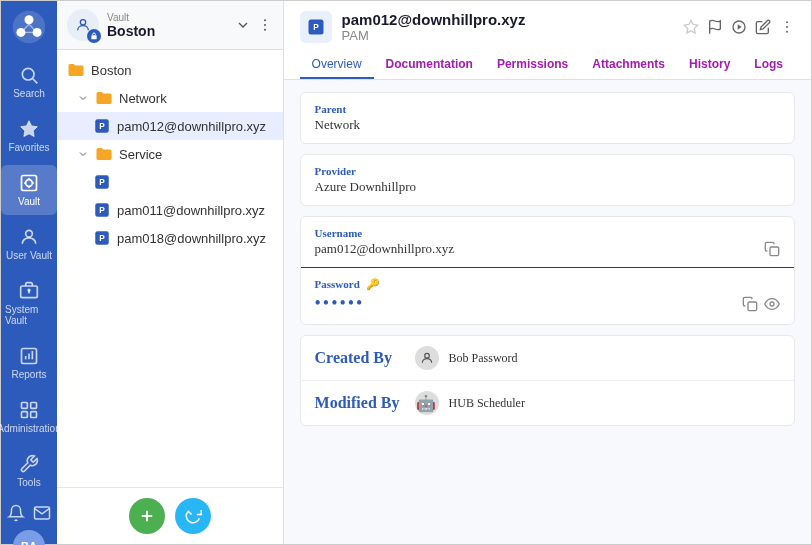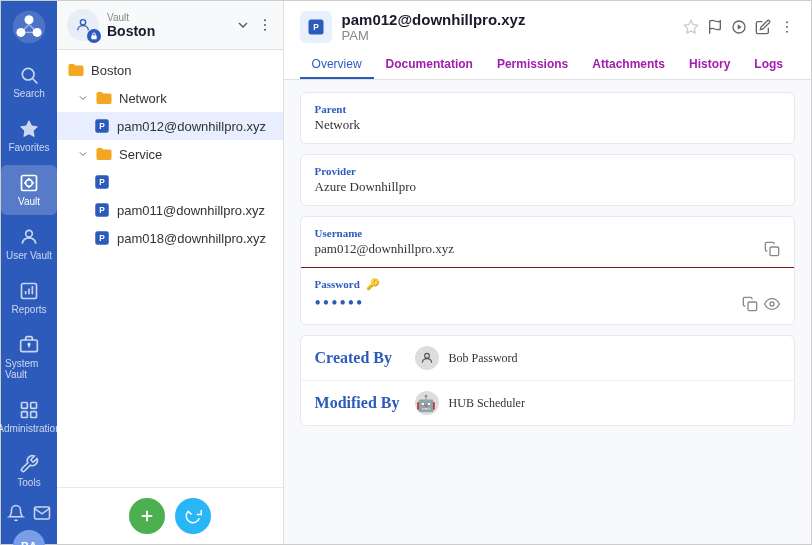--- a/index.html
+++ b/index.html
@@ -131,35 +131,35 @@
     </div>
     <div class="nav-item">
       <svg viewBox="0 0 24 24" fill="none" stroke="currentColor" stroke-width="2">
           <circle cx="12" cy="8" r="4"></circle>
           <path d="M4 20c0-4 3.6-7 8-7s8 3 8 7"></path>
         </svg>
       <span>User Vault</span>
     </div>
     <div class="nav-item">
       <svg viewBox="0 0 24 24" fill="none" stroke="currentColor" stroke-width="2">
+          <rect x="2" y="6" width="20" height="14" rx="2"></rect>
+          <path d="M8 6V4a2 2 0 0 1 2-2h4a2 2 0 0 1 2 2v2"></path>
+          <line x1="12" y1="11" x2="12" y2="15"></line>
+          <circle cx="12" cy="11" r="1"></circle>
+        </svg>
+      <span>System Vault</span>
+    </div>
+    <div class="nav-item">
+      <svg viewBox="0 0 24 24" fill="none" stroke="currentColor" stroke-width="2">
           <rect x="3" y="3" width="18" height="18" rx="2"></rect>
           <line x1="8" y1="12" x2="8" y2="16"></line>
           <line x1="12" y1="9" x2="12" y2="16"></line>
           <line x1="16" y1="6" x2="16" y2="16"></line>
         </svg>
       <span>Reports</span>
-    </div>
-    <div class="nav-item">
-      <svg viewBox="0 0 24 24" fill="none" stroke="currentColor" stroke-width="2">
-          <rect x="2" y="6" width="20" height="14" rx="2"></rect>
-          <path d="M8 6V4a2 2 0 0 1 2-2h4a2 2 0 0 1 2 2v2"></path>
-          <line x1="12" y1="11" x2="12" y2="15"></line>
-          <circle cx="12" cy="11" r="1"></circle>
-        </svg>
-      <span>System Vault</span>
     </div>
     <div class="nav-item">
       <svg viewBox="0 0 24 24" fill="none" stroke="currentColor" stroke-width="2">
           <rect x="3" y="3" width="7" height="7" rx="1"></rect>
           <rect x="14" y="3" width="7" height="7" rx="1"></rect>
           <rect x="3" y="14" width="7" height="7" rx="1"></rect>
           <rect x="14" y="14" width="7" height="7" rx="1"></rect>
         </svg>
       <span>Administration</span>
     </div>

